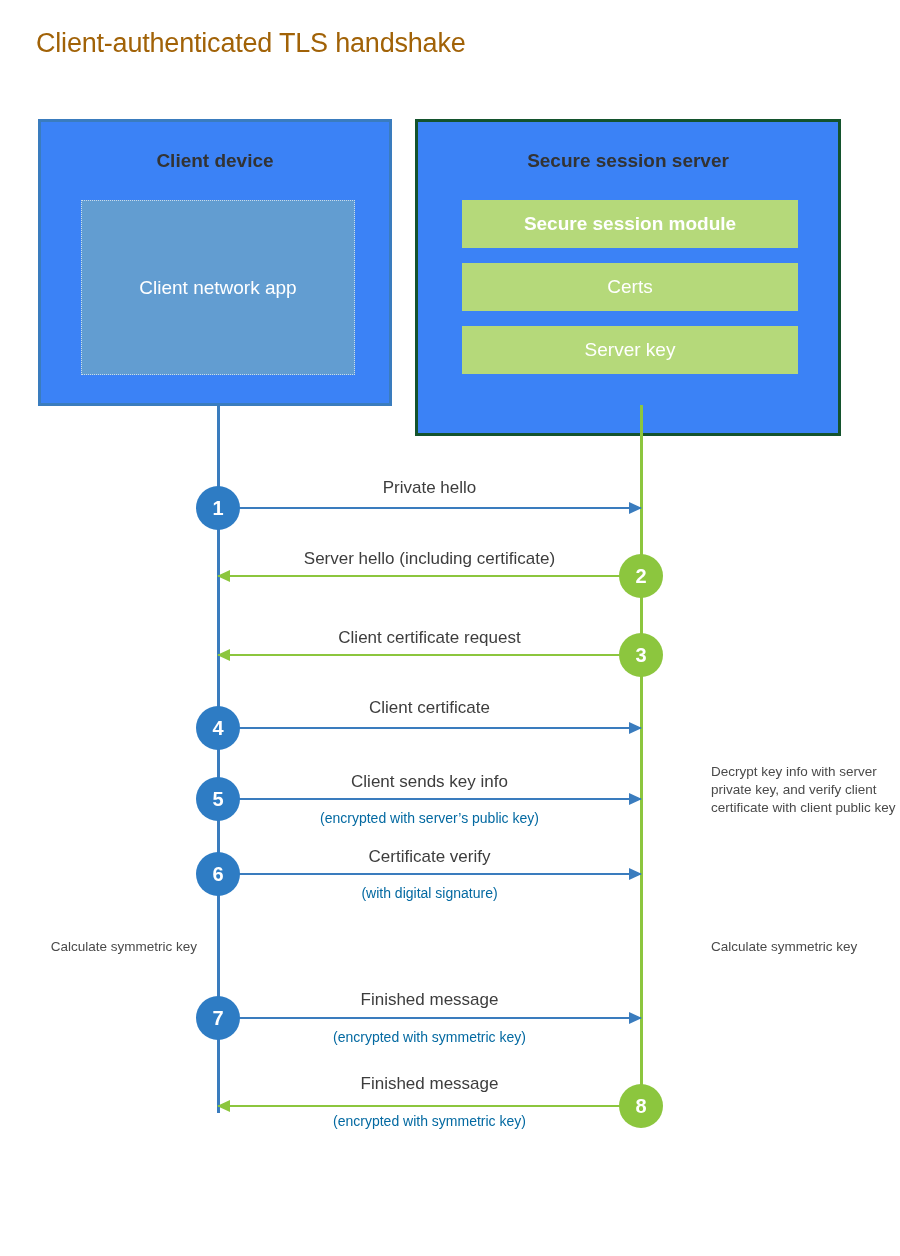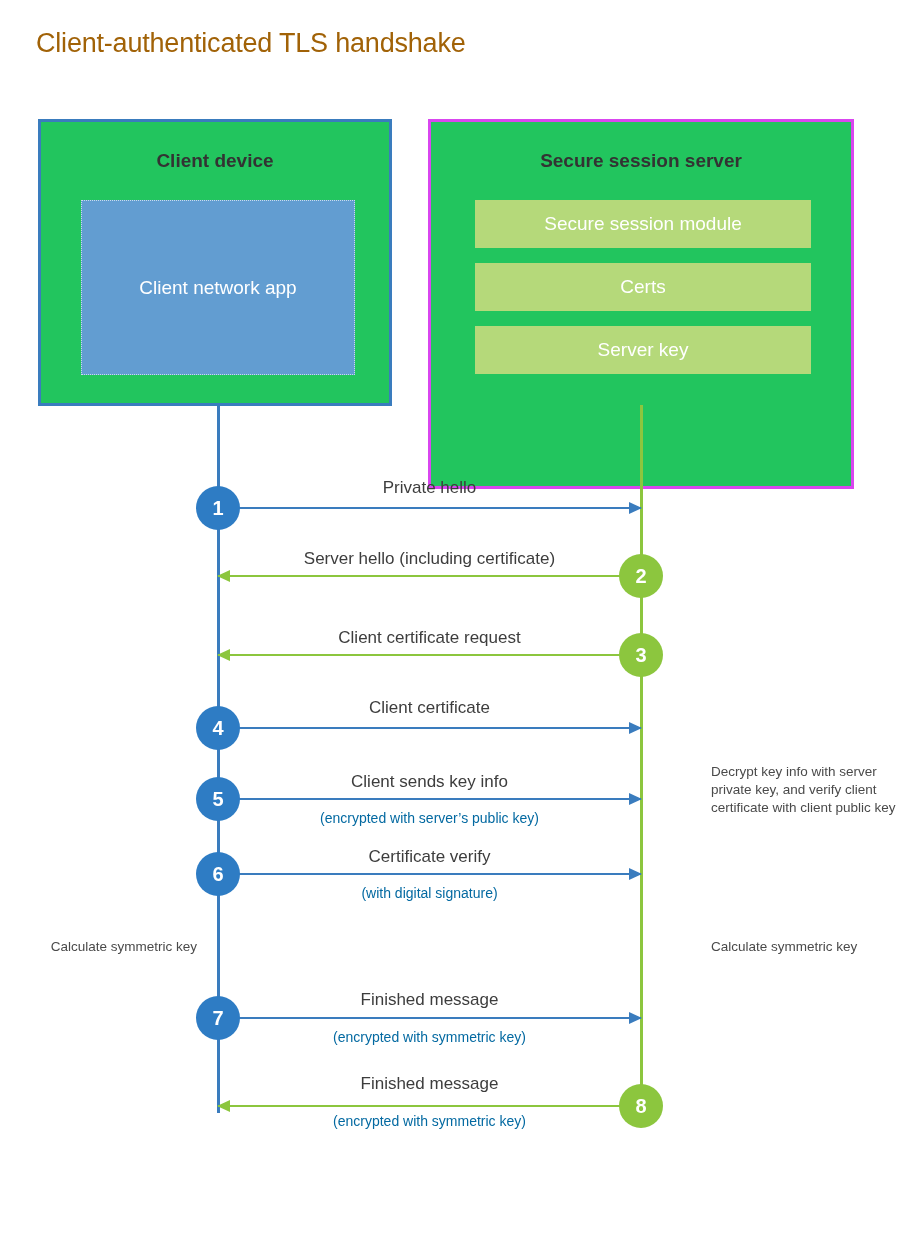--- a/index.html
+++ b/index.html
@@ -29,36 +29,36 @@
     font-size: 27px;
     font-weight: 400;
     color: #a16207;
     letter-spacing: -0.2px;
     white-space: nowrap;
   }
 
   
   .actor-box {
     position: absolute;
-    background: #22c55e;
+    background: #3b82f6;
     box-sizing: border-box;
   }
   .actor-box.client {
     left: 38px;
     top: 119px;
     width: 354px;
     height: 287px;
     border: 3px solid #3a7cbe;
   }
   .actor-box.server {
-    left: 428px;
+    left: 415px;
     top: 119px;
     width: 426px;
-    height: 370px;
-    border: 3px solid #d946ef;
+    height: 317px;
+    border: 3px solid #14532d;
   }
   .actor-title {
     position: absolute;
     left: 0; right: 0;
     top: 28px;
     text-align: center;
     font-size: 19px;
     font-weight: bold;
     color: #333333;
   }
@@ -87,21 +87,21 @@
     width: 336px;
     height: 48px;
     background: #b5d97a;
     color: #ffffff;
     font-size: 19px;
     display: flex;
     align-items: center;
     justify-content: center;
     text-align: center;
   }
-  .server-item.i0 { top: 78px; }
+  .server-item.i0 { top: 78px; font-weight: bold; }
   .server-item.i1 { top: 141px; }
   .server-item.i2 { top: 204px; }
 
   
   .lifeline {
     position: absolute;
     width: 3px;
   }
   .lifeline.client { left: 217px; top: 405px; height: 708px; background: #3a7cbe; }
   .lifeline.server { left: 640px; top: 405px; height: 701px; background: #8cc63e; }

